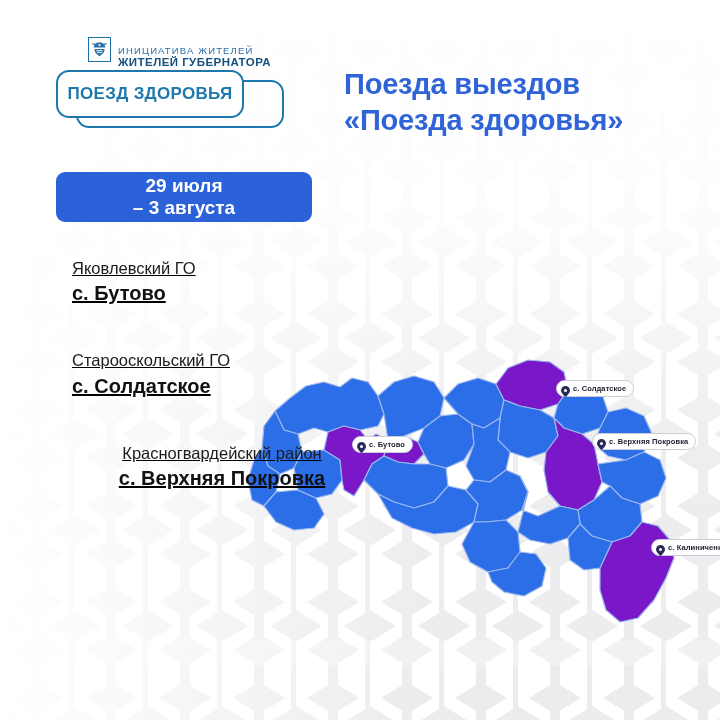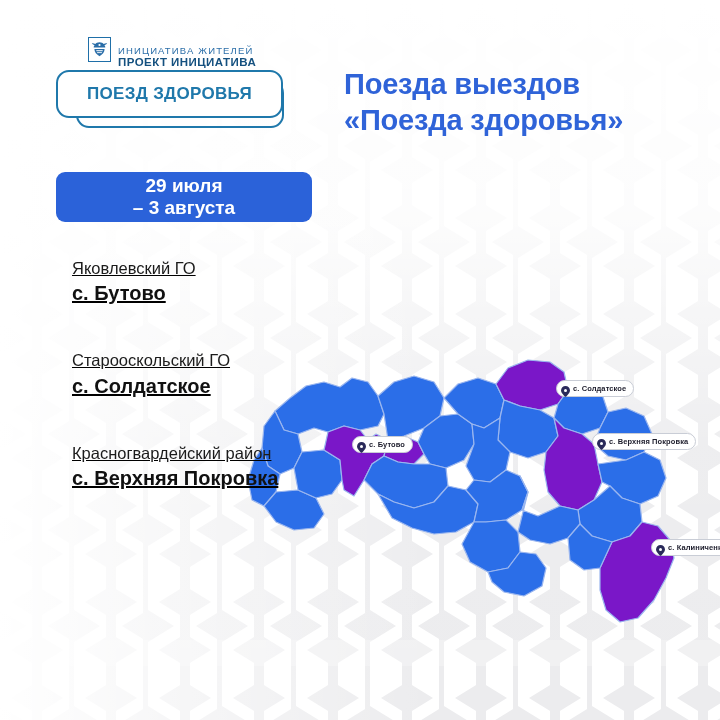--- a/index.html
+++ b/index.html
@@ -86,21 +86,21 @@
     height: 48px;
     border: 2px solid #1f78ab;
     border-radius: 13px;
     box-sizing: border-box;
     background: transparent;
   }
   #brand-badge .frame-front {
     position: absolute;
     left: 2px;
     top: 2px;
-    width: 227px;
+    width: 188px;
     height: 48px;
     border: 2px solid #1f78ab;
     border-radius: 13px;
     box-sizing: border-box;
     background: #ffffff;
     display: flex;
     align-items: center;
     justify-content: center;
   }
   #brand-badge .brand-text {
@@ -151,21 +151,21 @@
 
   
   #schedule-list {
     position: absolute;
     left: 72px;
     top: 258px;
     width: 300px;
     z-index: 6;
   }
   .schedule-item { margin-bottom: 44px; text-decoration: underline; }
-  .schedule-item:last-child { margin-bottom: 0; }
+  .schedule-item:last-child { margin-bottom: 0; text-align: center; }
   .item-district {
     font-size: 16.5px;
     font-weight: 400;
     color: #1b1b1b;
     line-height: 1.3;
     white-space: nowrap;
   }
   .item-settlement {
     font-size: 20px;
     font-weight: 700;
@@ -254,21 +254,21 @@
       <svg width="17" height="19" viewBox="0 0 17 19" aria-hidden="true">
         <path d="M8.5 2.2 C6.6 2.2 5.1 3.0 4.3 3.9 C3.0 3.2 1.6 3.1 0.8 3.4 C1.6 4.2 2.6 4.9 3.6 5.2 C2.9 5.9 2.6 6.7 2.7 7.4 L8.5 7.4 L14.3 7.4 C14.4 6.7 14.1 5.9 13.4 5.2 C14.4 4.9 15.4 4.2 16.2 3.4 C15.4 3.1 14.0 3.2 12.7 3.9 C11.9 3.0 10.4 2.2 8.5 2.2 Z" fill="#2b6ea8"></path>
         <circle cx="8.5" cy="5.0" r="1.1" fill="#ffffff"></circle>
         <path d="M3.4 9.1 C3.4 12.0 5.6 14.8 8.5 16.3 C11.4 14.8 13.6 12.0 13.6 9.1 Z" fill="#2b6ea8"></path>
         <path d="M5.3 10.2 L11.7 10.2 L11.7 11.2 L5.3 11.2 Z" fill="#ffffff"></path>
         <path d="M6.1 12.2 L10.9 12.2 L10.9 13.1 L6.1 13.1 Z" fill="#ffffff"></path>
       </svg>
     </span>
     <span class="logo-text">
       <span class="logo-line1">ИНИЦИАТИВА ЖИТЕЛЕЙ</span>
-      <span class="logo-line2">ПРОЕКТ ИНИЦИАТИВА</span>
+      <span class="logo-line2">ЖИТЕЛЕЙ ГУБЕРНАТОРА</span>
     </span>
   </div>
 
   <div id="brand-badge">
     <span class="frame-back"></span>
     <span class="frame-front">
       <span class="brand-text">ПОЕЗД ЗДОРОВЬЯ</span>
     </span>
   </div>
 

